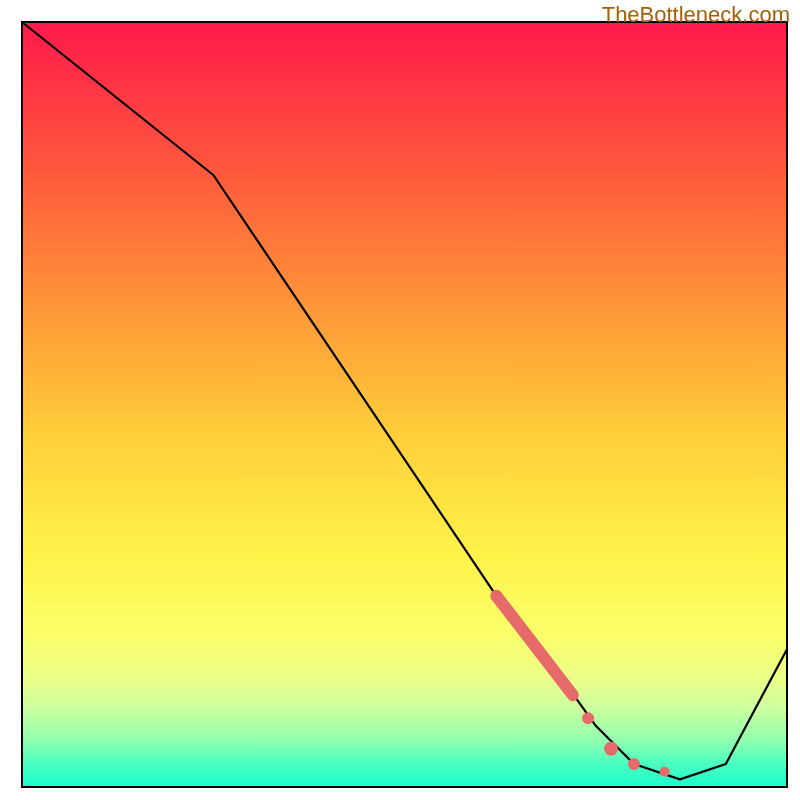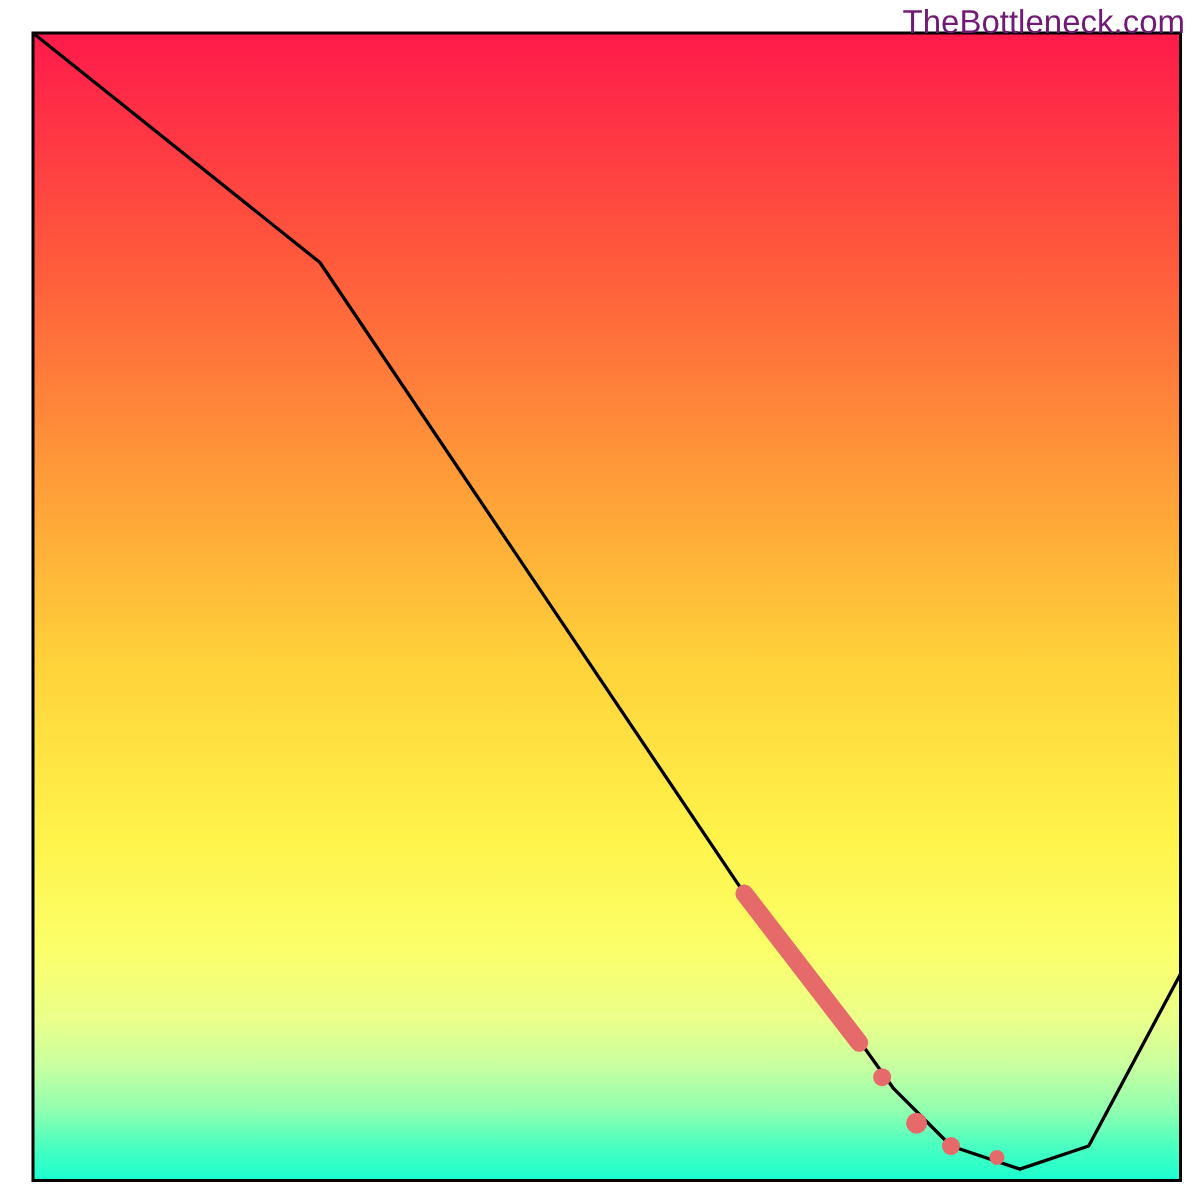--- a/index.html
+++ b/index.html
@@ -14,21 +14,21 @@
   .chart-container {
     position: relative;
     width: 800px;
     height: 800px;
   }
   .watermark {
     position: absolute;
     top: 2px;
     right: 10px;
     font-size: 22px;
-    color: #701a75;
+    color: #a16207;
     font-weight: 500;
     z-index: 50;
   }
   svg {
     position: absolute;
     top: 0;
     left: 0;
   }
 </style>
 </head>

